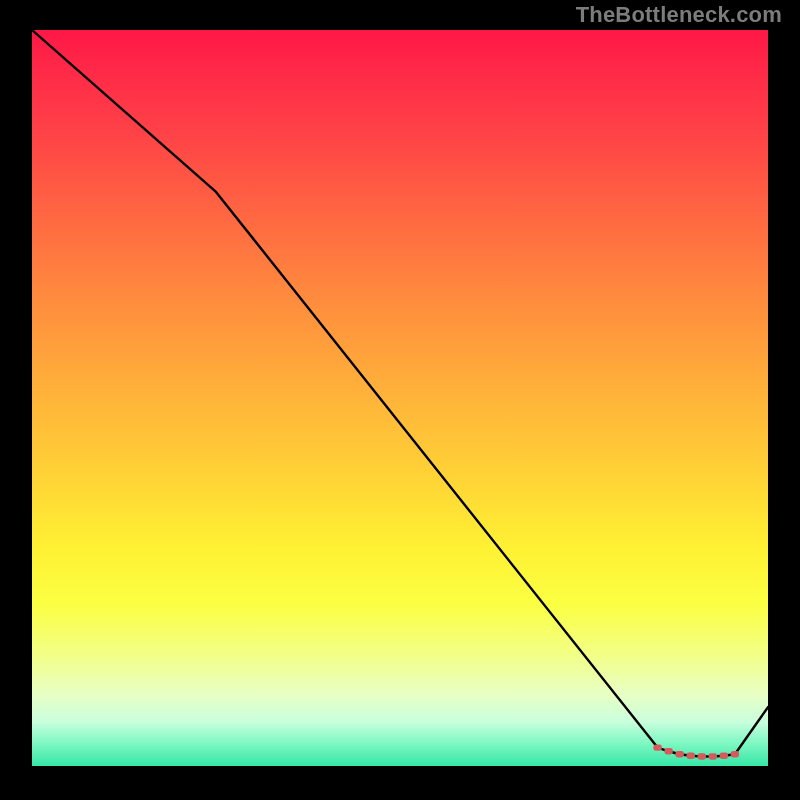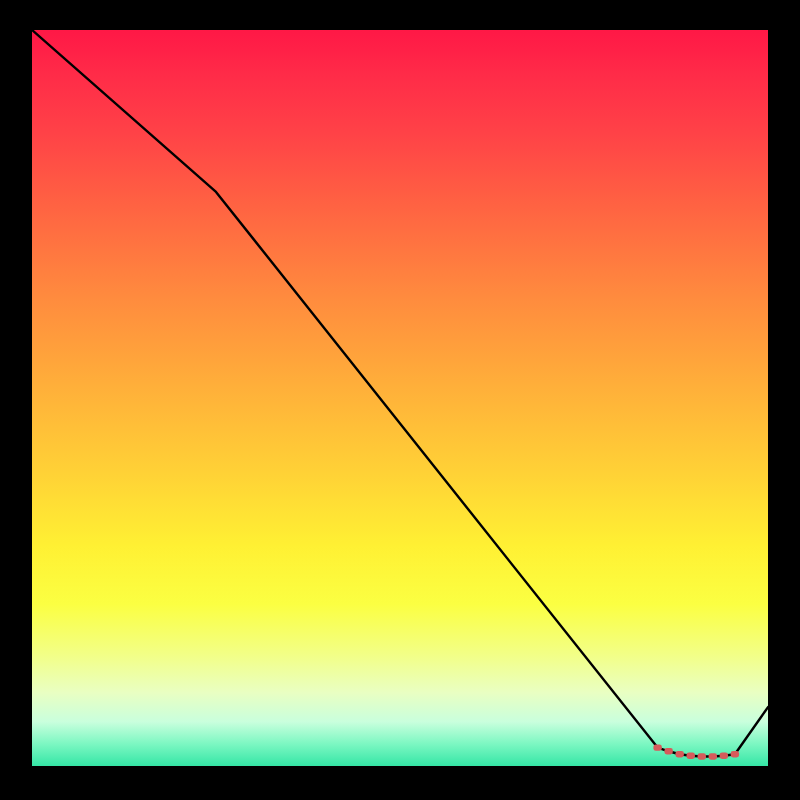--- a/index.html
+++ b/index.html
@@ -57,20 +57,21 @@
     left: 0;
     top: 0;
     width: 736px;
     height: 736px;
   }
 </style>
 </head>
 <body>
 
 <div class="frame">
+  <div class="watermark">TheBottleneck.com</div>
 
   <div class="plot">
     <svg class="overlay" viewBox="0 0 736 736" preserveAspectRatio="none">
       <path id="main-line" fill="none" stroke="#000000" stroke-width="2.4" stroke-linejoin="round" stroke-linecap="round" d="M0.00 0.00 L184.00 161.92 L625.60 717.60 L636.64 721.28 L647.68 724.22 L658.72 725.70 L669.76 726.43 L680.80 726.43 L691.84 725.70 L702.88 724.22 L736.00 677.12"></path>
       <g id="highlight-dots">
           <rect x="621.40" y="714.40" width="8.4" height="6.4" rx="2.4" fill="#d65b5b"></rect>
           <rect x="632.44" y="718.08" width="8.4" height="6.4" rx="2.4" fill="#d65b5b"></rect>
           <rect x="643.48" y="721.02" width="8.4" height="6.4" rx="2.4" fill="#d65b5b"></rect>
           <rect x="654.52" y="722.50" width="8.4" height="6.4" rx="2.4" fill="#d65b5b"></rect>
           <rect x="665.56" y="723.23" width="8.4" height="6.4" rx="2.4" fill="#d65b5b"></rect>

